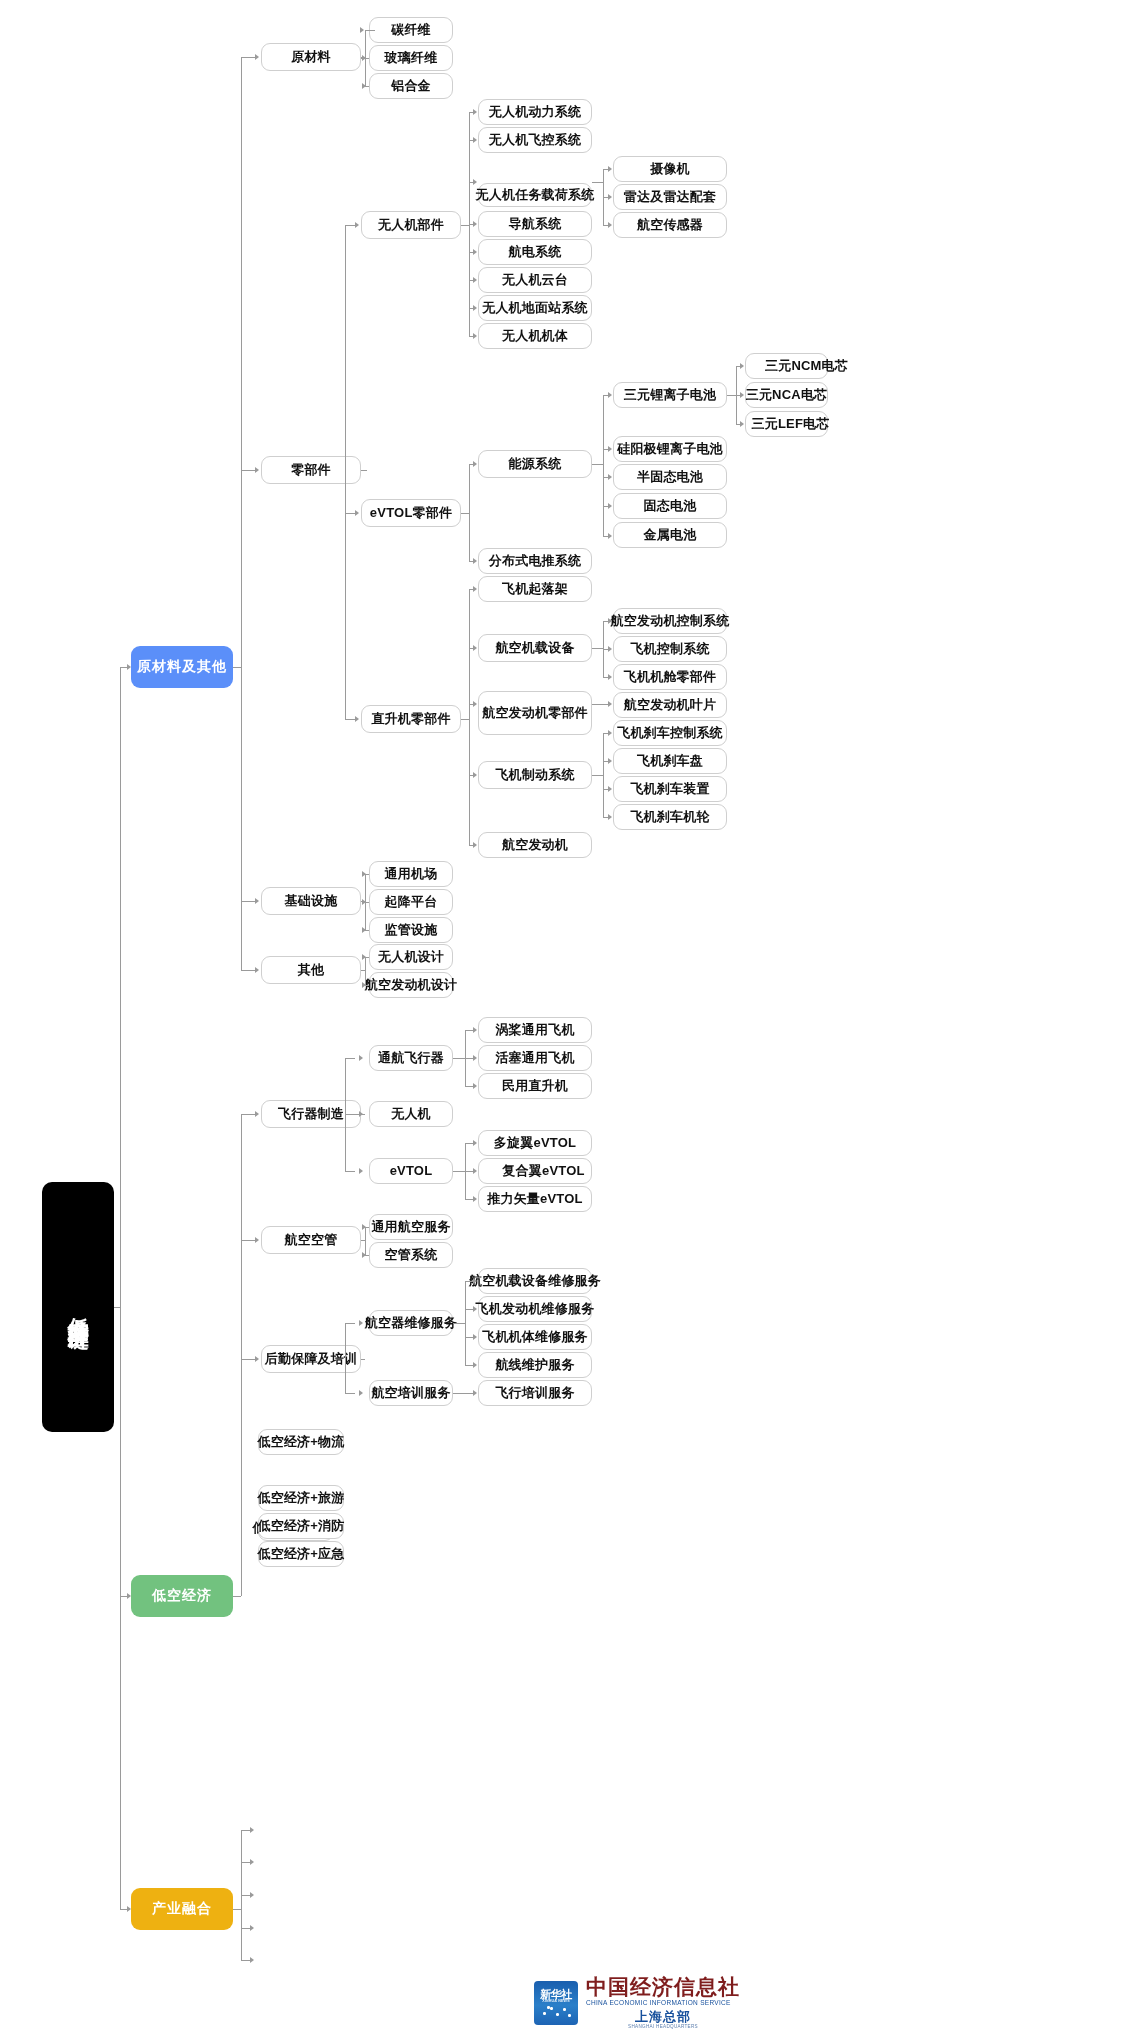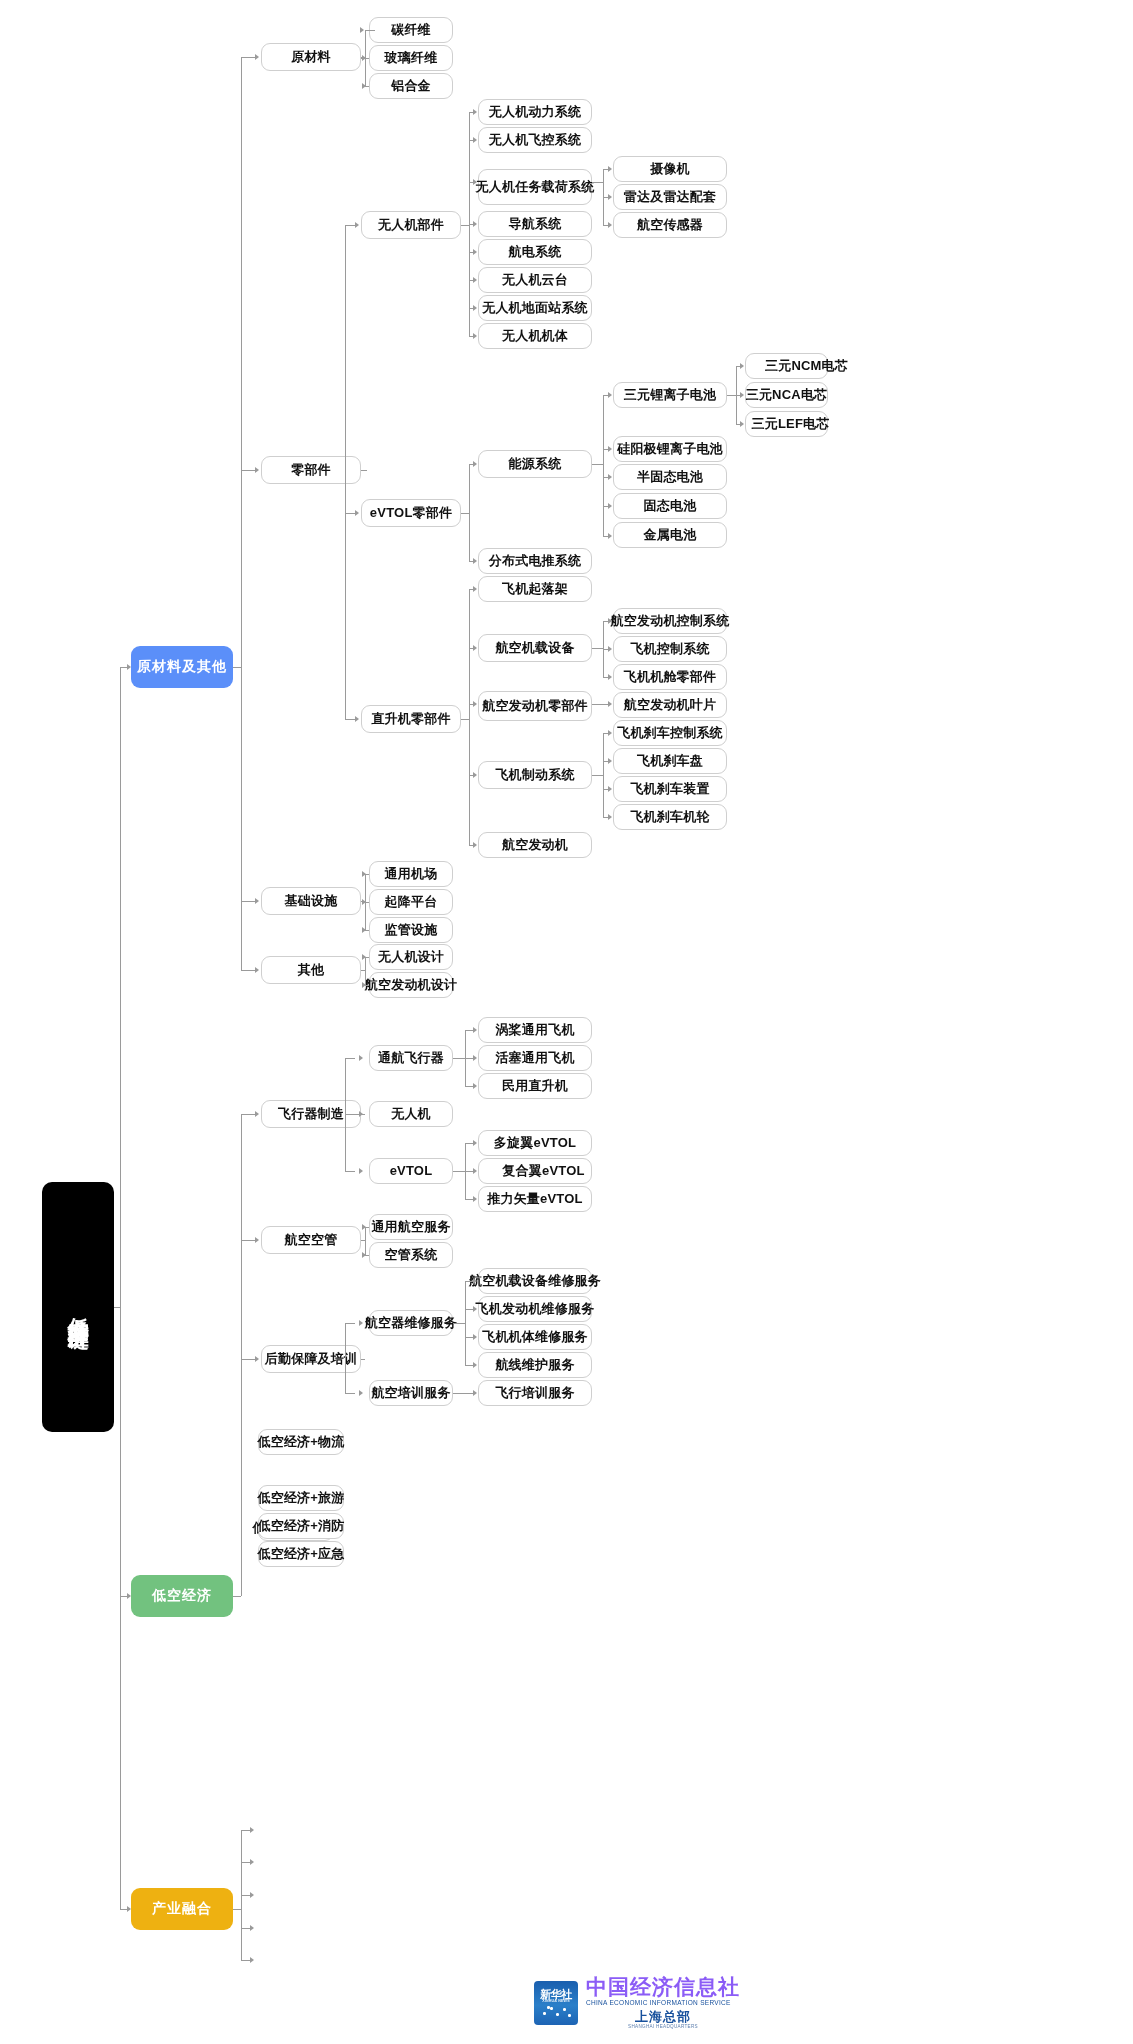--- a/index.html
+++ b/index.html
@@ -125,21 +125,21 @@
   .xinhua-mark .xm-net {
     margin-top: 2px; width: 30px; height: 11px;
     position: relative;
   }
   .xinhua-mark .xm-net i {
     position: absolute; width: 2.5px; height: 2.5px;
     background: #fff; border-radius: 50%;
   }
   .cn-brand { display: flex; flex-direction: column; line-height: 1; }
   .cn-brand .b1 {
-    color: #8b5cf6; font-size: 21px; font-weight: bold; letter-spacing: 1px;
+    color: #7f1d1d; font-size: 21px; font-weight: bold; letter-spacing: 1px;
   }
   .cn-brand .b2 {
     color: #17509c; font-size: 6.5px; letter-spacing: .3px; margin-top: 3px;
   }
   .cn-brand .b3 {
     color: #17509c; font-size: 13px; font-weight: bold;
     letter-spacing: 1px; text-align: center; margin-top: 3px;
   }
   .cn-brand .b4 {
     color: #5d7fae; font-size: 4.6px; letter-spacing: .3px;
@@ -201,33 +201,33 @@
   <div class="node lvl3" style="left:369px; top:1380px; width:84px; height:26px;">航空培训服务</div>
 
   <div class="node lvl3" style="left:258px; top:1429px; width:86px; height:26px;">低空经济+物流</div>
   <div class="node lvl3" style="left:258px; top:1515px; width:76px; height:26px;">低空经济+农业</div>
   <div class="node lvl3" style="left:258px; top:1485px; width:86px; height:26px;">低空经济+旅游</div>
   <div class="node lvl3" style="left:258px; top:1513px; width:86px; height:26px;">低空经济+消防</div>
   <div class="node lvl3" style="left:258px; top:1541px; width:86px; height:26px;">低空经济+应急</div>
 
   <div class="node lvl4" style="left:478px; top:99px; width:114px; height:26px;">无人机动力系统</div>
   <div class="node lvl4" style="left:478px; top:127px; width:114px; height:26px;">无人机飞控系统</div>
-  <div class="node lvl4" style="left:478px; top:169px; width:114px; height:36px;">无人机任务载荷系统</div>
+  <div class="node lvl4" style="left:478px; top:183px; width:114px; height:24px;">无人机任务载荷系统</div>
   <div class="node lvl4" style="left:478px; top:211px; width:114px; height:26px;">导航系统</div>
   <div class="node lvl4" style="left:478px; top:239px; width:114px; height:26px;">航电系统</div>
   <div class="node lvl4" style="left:478px; top:267px; width:114px; height:26px;">无人机云台</div>
   <div class="node lvl4" style="left:478px; top:295px; width:114px; height:26px;">无人机地面站系统</div>
   <div class="node lvl4" style="left:478px; top:323px; width:114px; height:26px;">无人机机体</div>
 
   <div class="node lvl4" style="left:478px; top:450px; width:114px; height:28px;">能源系统</div>
   <div class="node lvl4" style="left:478px; top:548px; width:114px; height:26px;">分布式电推系统</div>
 
   <div class="node lvl4" style="left:478px; top:576px; width:114px; height:26px;">飞机起落架</div>
   <div class="node lvl4" style="left:478px; top:634px; width:114px; height:28px;">航空机载设备</div>
-  <div class="node lvl4" style="left:478px; top:691px; width:114px; height:30px;">航空发动机零部件</div>
+  <div class="node lvl4" style="left:478px; top:691px; width:114px; height:44px;">航空发动机零部件</div>
   <div class="node lvl4" style="left:478px; top:761px; width:114px; height:28px;">飞机制动系统</div>
   <div class="node lvl4" style="left:478px; top:832px; width:114px; height:26px;">航空发动机</div>
 
   <div class="node lvl4" style="left:478px; top:1017px; width:114px; height:26px;">涡桨通用飞机</div>
   <div class="node lvl4" style="left:478px; top:1045px; width:114px; height:26px;">活塞通用飞机</div>
   <div class="node lvl4" style="left:478px; top:1073px; width:114px; height:26px;">民用直升机</div>
 
   <div class="node lvl4" style="left:478px; top:1130px; width:114px; height:26px;">多旋翼eVTOL</div>
   <div class="node lvl4" style="left:478px; top:1158px; width:114px; height:26px;padding-left:17px;">复合翼eVTOL</div>
   <div class="node lvl4" style="left:478px; top:1186px; width:114px; height:26px;">推力矢量eVTOL</div>

